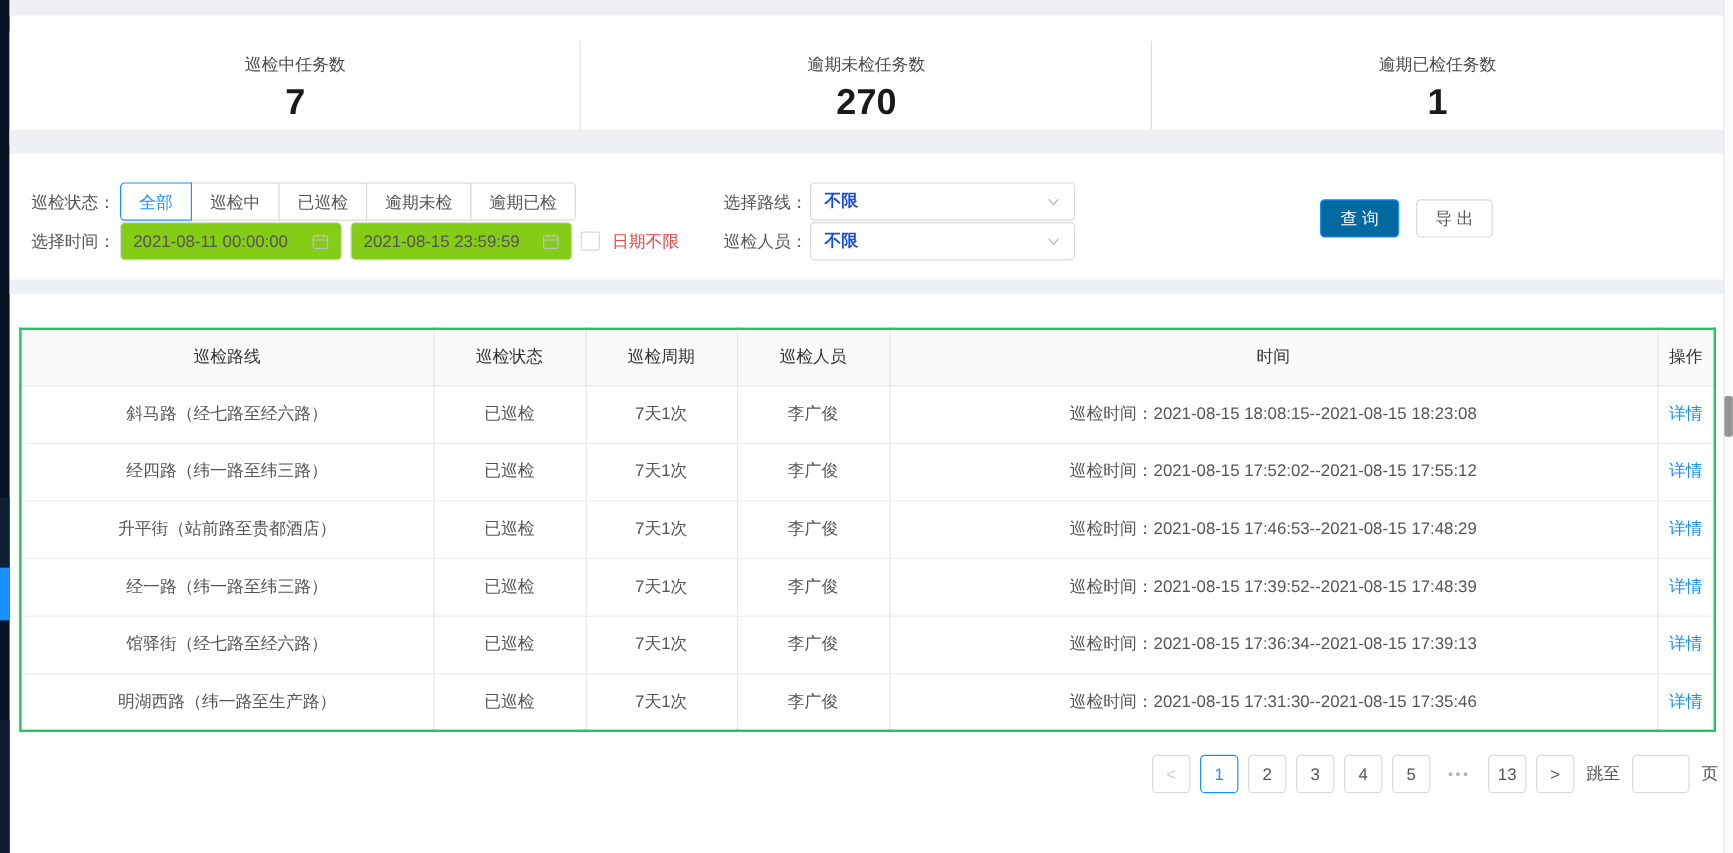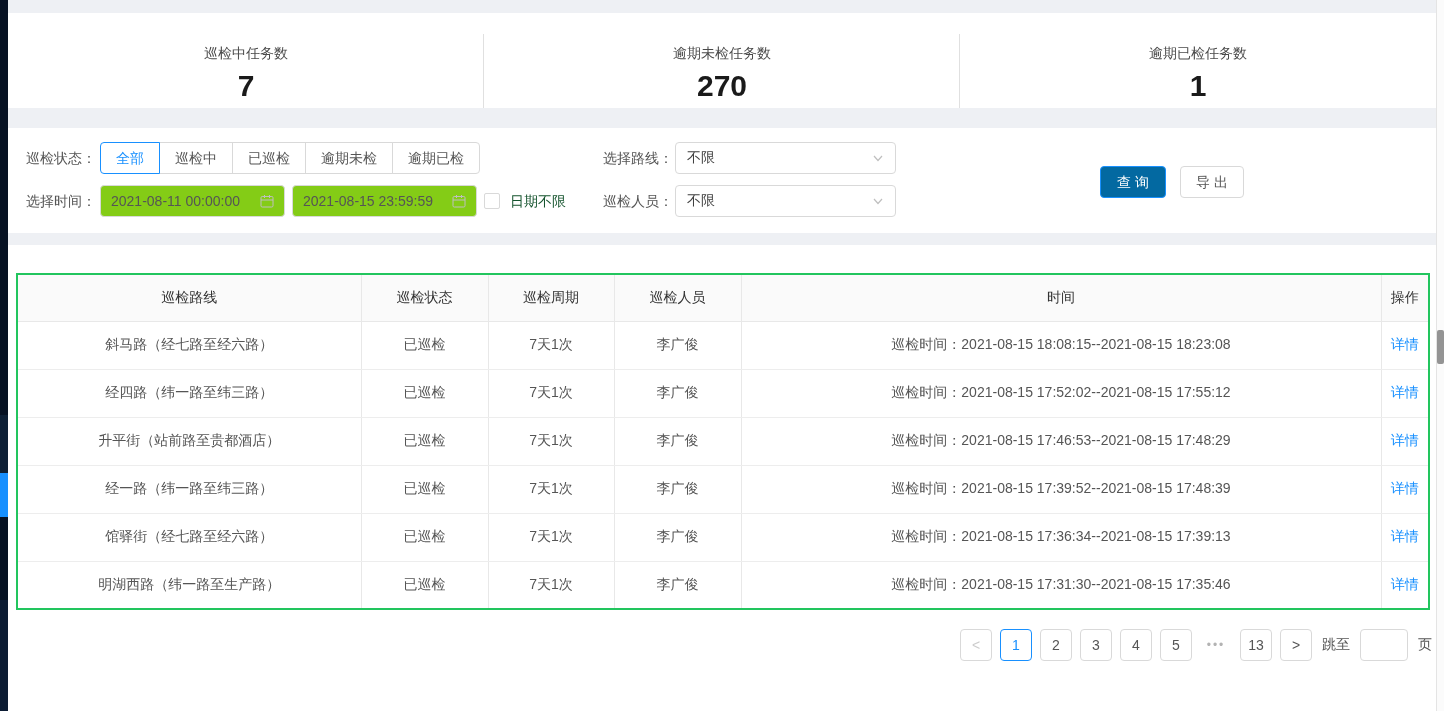--- a/index.html
+++ b/index.html
@@ -31,48 +31,48 @@
   .stat:not(:last-child)::after { content:""; position:absolute; right:0; top:8px; bottom:8px; width:1px; background:#e0e0e0; }
   .stat-label { font-size:14px; color:#4a4a4a; }
   .stat-value { font-size:30px; font-weight:700; color:#1a1a1a; line-height:1.1; }
 
   .gap1 { position:absolute; left:8px; top:108px; width:1428px; height:20px; background:#eef0f4; }
   .gap2 { position:absolute; left:8px; top:233px; width:1428px; height:12px; background:#eef0f4; }
 
   
   .filter { position:absolute; left:8px; top:128px; width:1428px; height:105px; background:#fff; }
   .f-row { position:absolute; left:18px; right:8px; height:32px; }
-  .f-row1 { top:14px; }
+  .f-row1 { top:24px; }
   .f-row2 { top:57px; }
   .f-label { position:absolute; top:0; line-height:32px; color:#555; }
   .lbl-0 { left:0; }
   .lbl-route, .lbl-person { left:577px; }
 
   .radio-group { position:absolute; left:74px; top:0; display:flex; }
   .rbtn { position:relative; height:32px; line-height:30px; padding:0 15px; background:#fff;
           border:1px solid #d9d9d9; margin-left:-1px; color:#555; cursor:pointer; white-space:nowrap; }
   .rbtn:first-child { border-radius:4px 0 0 4px; margin-left:0; }
   .rbtn:last-child { border-radius:0 4px 4px 0; }
   .rbtn.active { border-color:#1890ff; color:#1890ff; z-index:2; }
 
   .select-box { position:absolute; left:649px; top:0; width:221px; height:32px; border:1px solid #d9d9d9;
                 border-radius:4px; background:#fff; display:flex; align-items:center; padding:0 11px; cursor:pointer; }
-  .select-box .sel-value { flex:1; color:#404040; }
+  .select-box .sel-value { flex:1; color:#1d4ed8;font-weight:bold; }
   .select-box .chevron { flex:none; display:flex; }
 
   .date-box { position:absolute; top:0; width:185px; height:32px; border:1px solid #d9d9d9; border-radius:4px;
               background:#84cc16; display:flex; align-items:center; padding:0 10px; cursor:pointer; }
   .date-1 { left:74px; }
   .date-2 { left:266px; }
   .date-box .date-value { flex:1; color:#555; }
   .date-box .cal { flex:none; display:flex; }
 
   .checkbox { position:absolute; left:458px; top:8px; width:16px; height:16px; border:1px solid #d9d9d9;
               border-radius:2px; background:#fff; cursor:pointer; }
-  .nodate-label { position:absolute; left:484px; top:0; line-height:32px; color:#14532d; cursor:pointer; }
+  .nodate-label { position:absolute; left:484px; top:0; line-height:32px; color:#ef4444; cursor:pointer; }
 
   .btn { position:absolute; top:38px; height:32px; line-height:30px; border-radius:4px; text-align:center;
          cursor:pointer; font-size:14px; }
   .btn-search { left:1092px; width:66px; background:#0369a1; border:1px solid #1890ff; color:#fff; }
   .btn-export { left:1172px; width:64px; background:#fff; border:1px solid #d9d9d9; color:#555; }
 
   
   .insp-table { position:absolute; left:16px; top:273px; width:1412px; border-collapse:collapse; table-layout:fixed;
                 background:#fff; border:2px solid #22c55e; }
   .insp-table th { height:47px; background:#fafafa; font-weight:400; color:#333; text-align:center;

